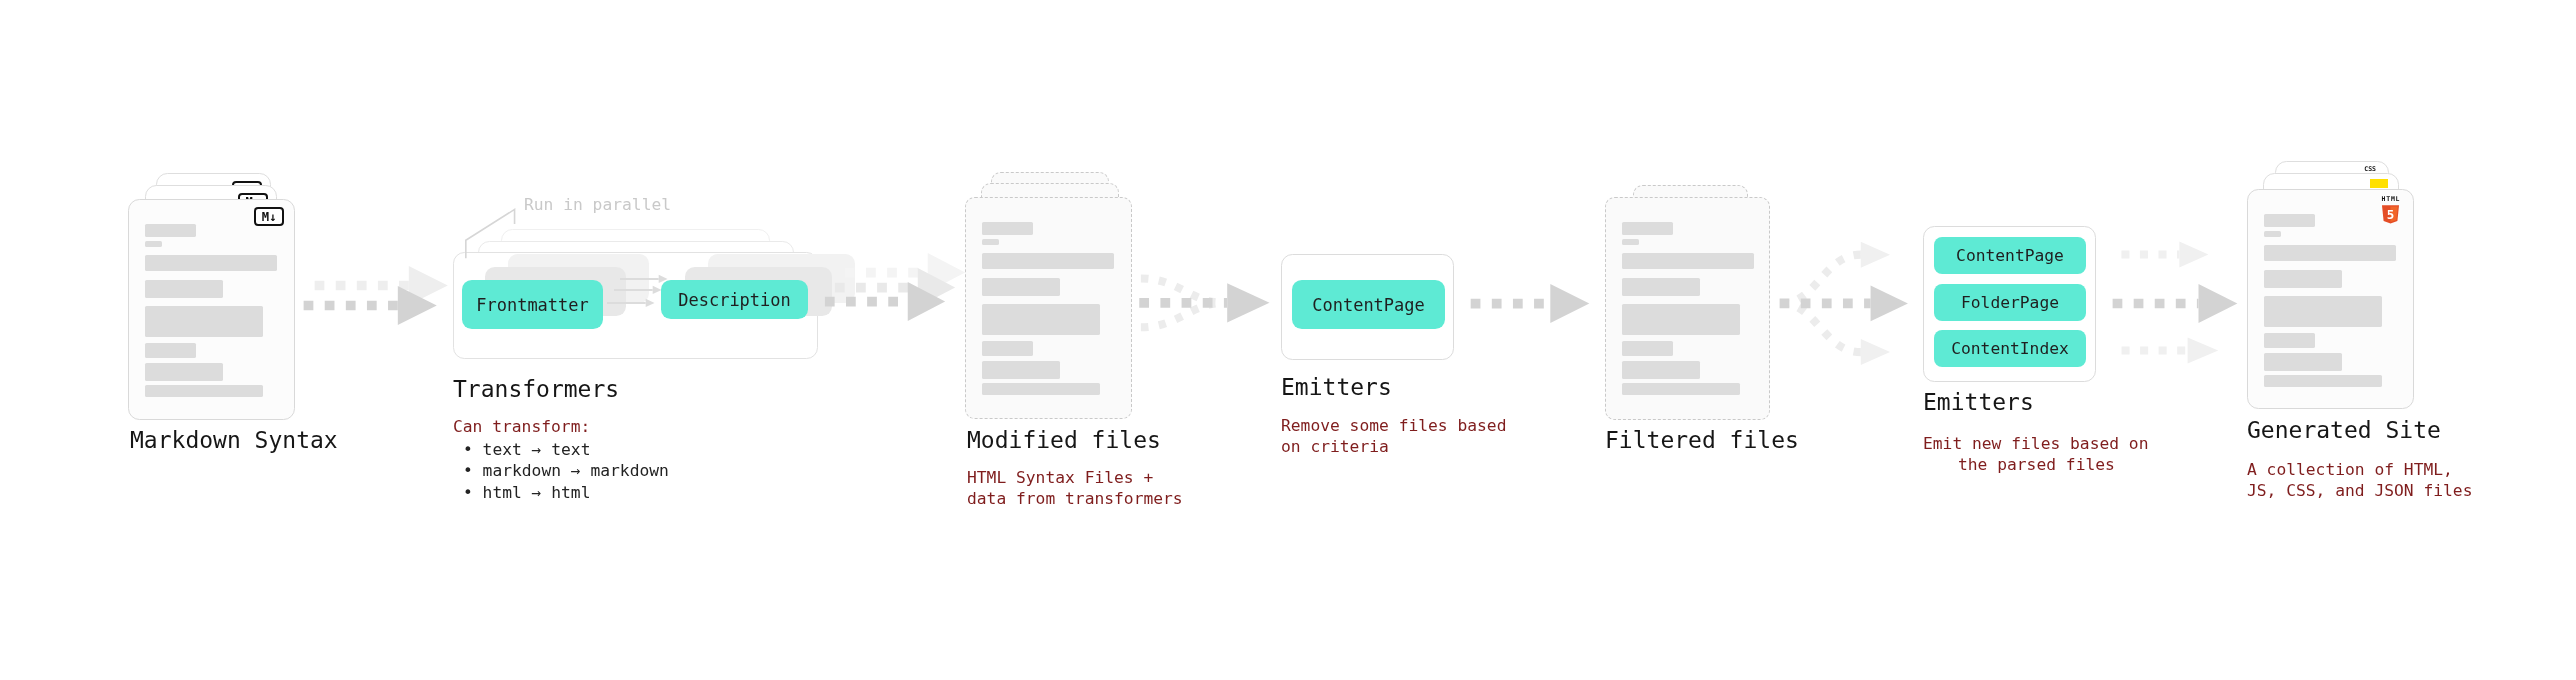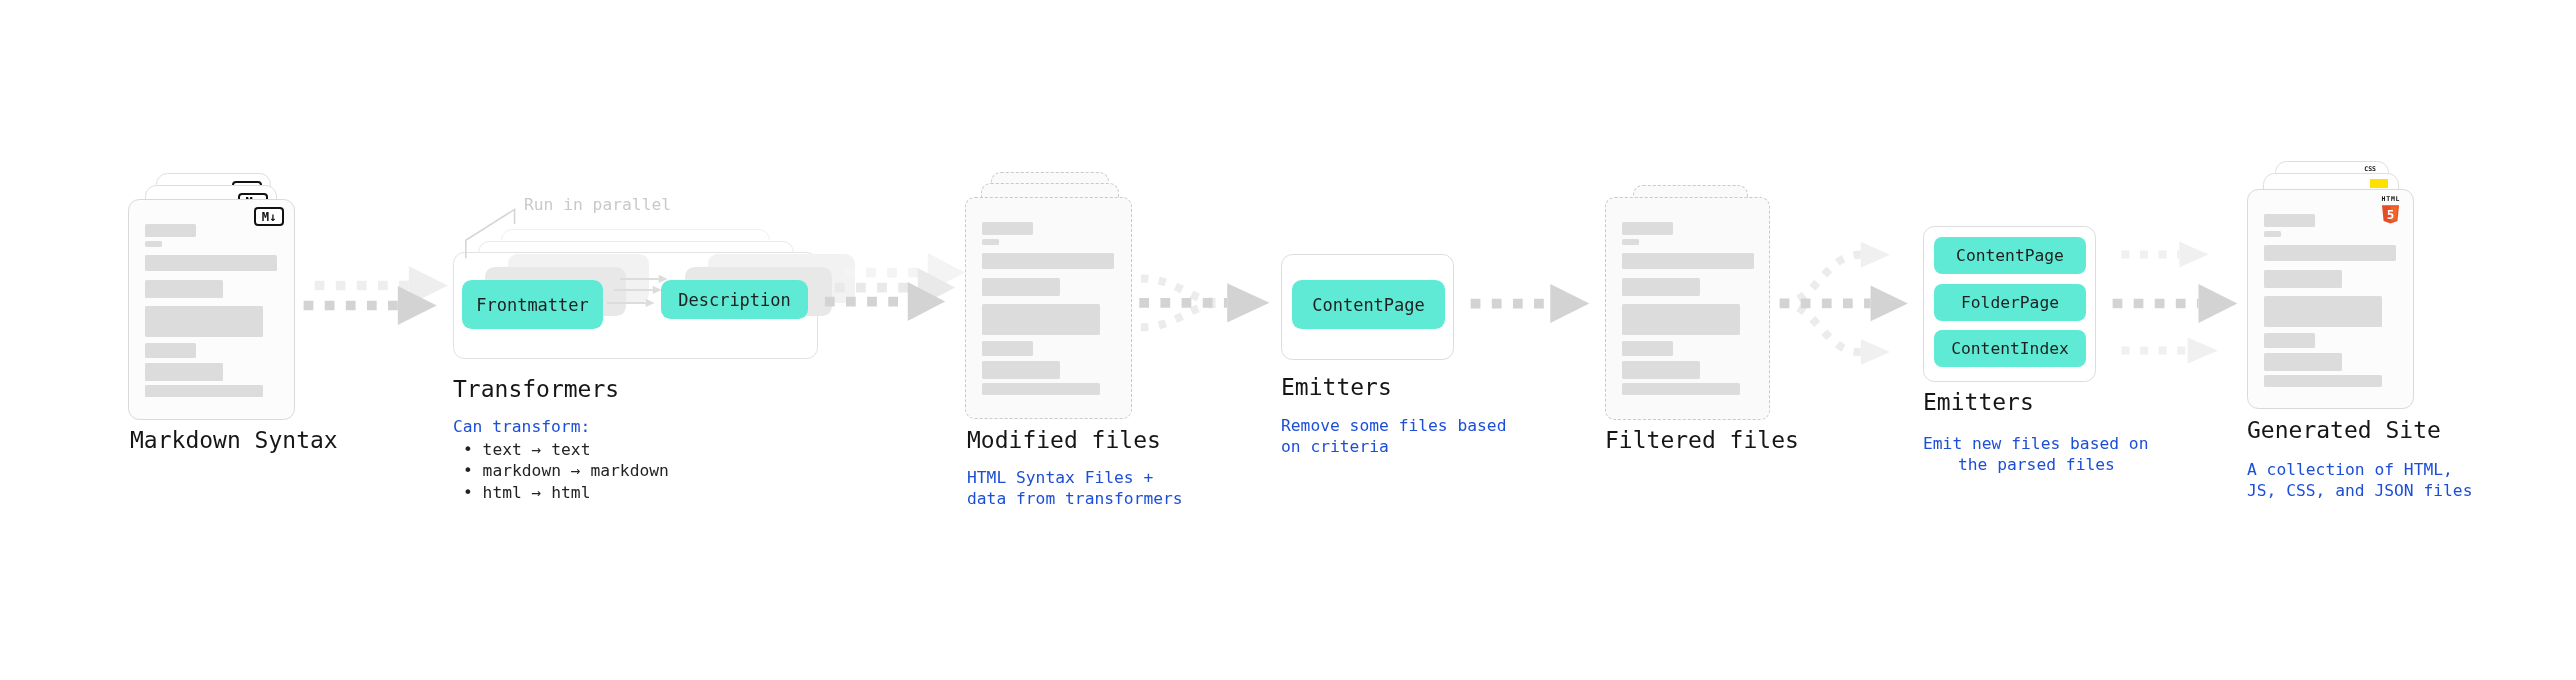--- a/index.html
+++ b/index.html
@@ -17,21 +17,21 @@
   .panel{position:absolute;background:#ffffff;border:1.6px solid #e2e2e2;border-radius:11.4px;box-sizing:border-box;}
   .panel.b1{border-color:#eaeaea;}
   .panel.b2{border-color:#f0f0f0;}
   
   .pill{position:absolute;border-radius:9.8px;background:#5eead4;display:flex;align-items:center;justify-content:center;
         font-size:17px;color:#1f1f1f;white-space:nowrap;}
   .pill.l1{background:#e8e8e8;}
   .pill.l2{background:#f2f2f2;}
   
   .h{position:absolute;font-size:23px;line-height:23px;color:#161616;white-space:nowrap;}
-  .sub{position:absolute;font-size:16.3px;line-height:21px;color:#1d4ed8;white-space:nowrap;}
+  .sub{position:absolute;font-size:16.3px;line-height:21px;color:#7f1d1d;white-space:nowrap;}
   .annot{position:absolute;font-size:16.3px;line-height:16.3px;color:#c9c9c9;white-space:nowrap;}
   .bullet-line{position:absolute;font-size:16.3px;line-height:18px;color:#232323;white-space:nowrap;}
   .bullet-line .dot{margin-right:9.8px;}
   
   .mdbadge{position:absolute;width:30px;height:18.7px;border:2.4px solid #111;border-radius:4.1px;background:#fff;
            display:flex;align-items:center;justify-content:center;font-weight:bold;font-size:12.2px;color:#111;box-sizing:border-box;}
   
   .html5wrap{position:absolute;right:8.1px;top:6px;width:28px;text-align:center;}
   .html5word{font-size:6.5px;font-weight:bold;letter-spacing:0.8px;color:#111;line-height:7.3px;}
   .cssbadge{position:absolute;right:8.1px;top:4.1px;width:19.5px;text-align:center;}

